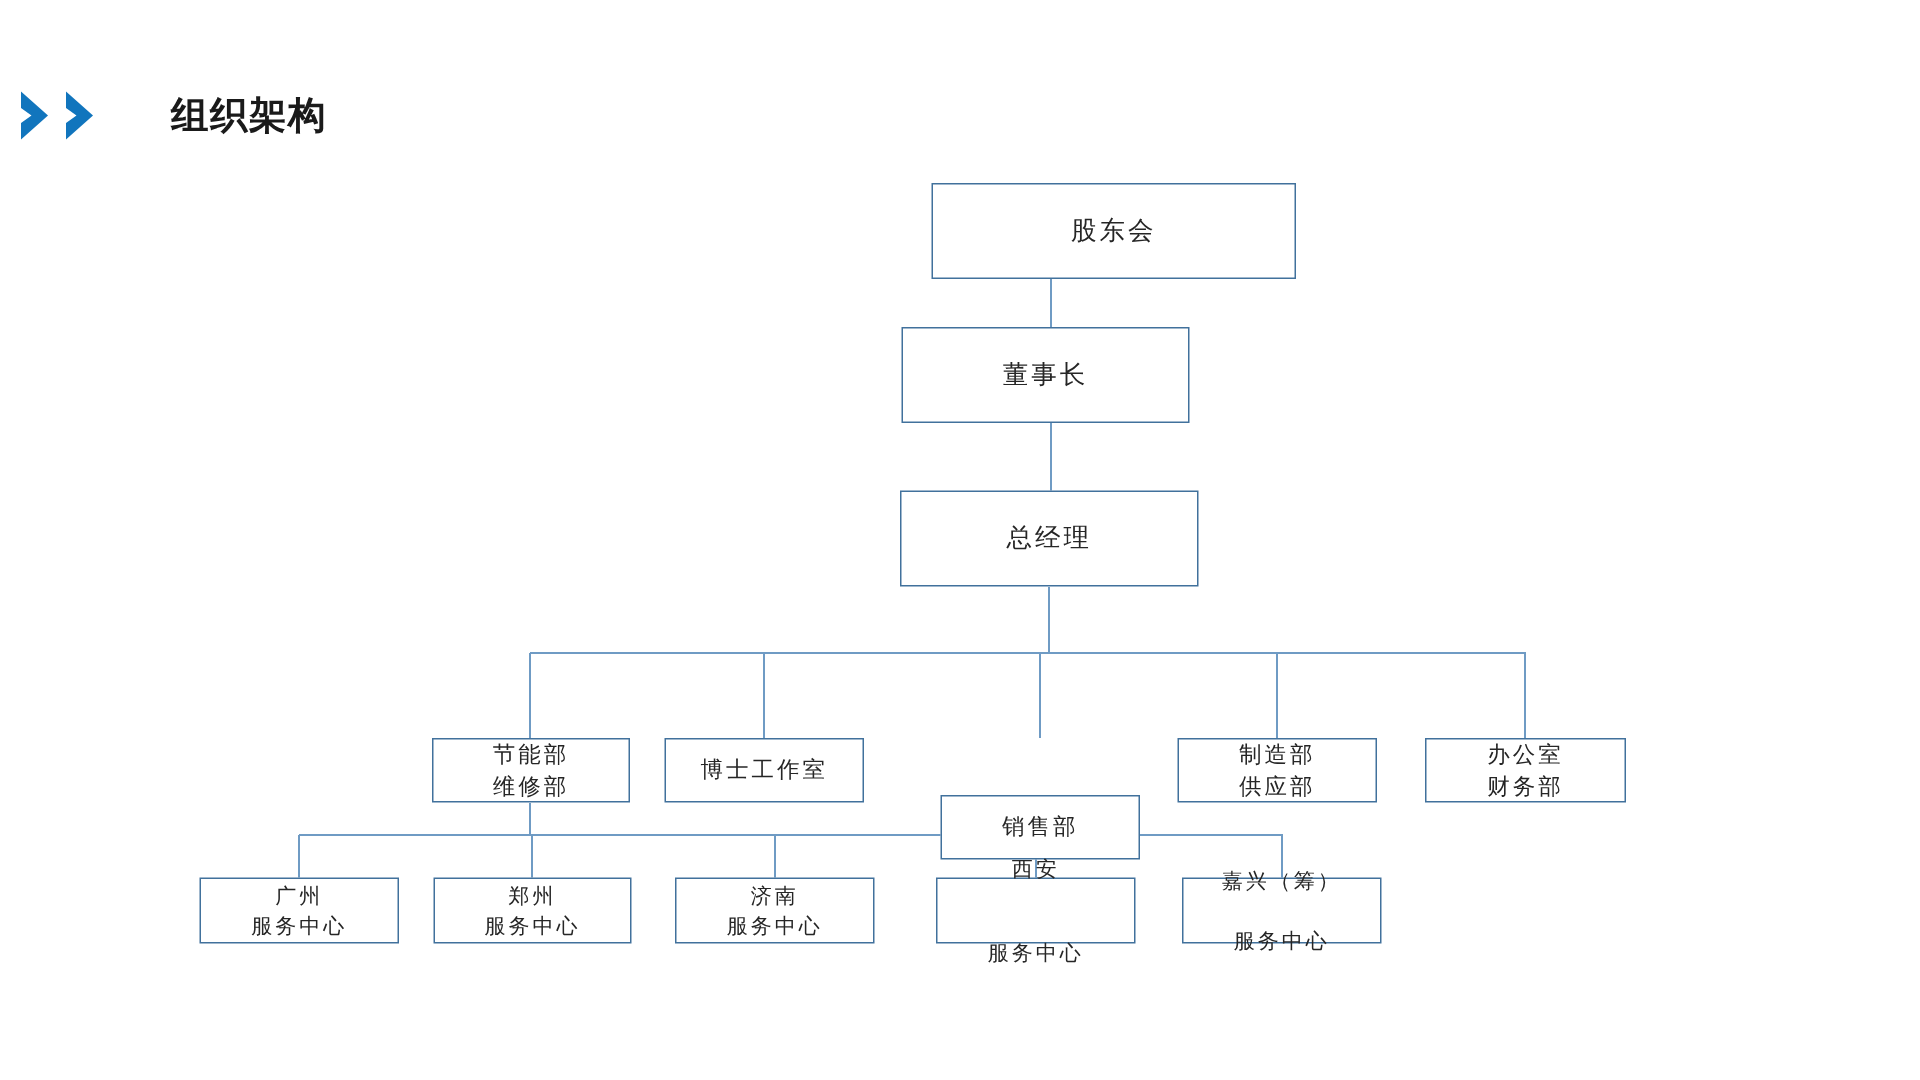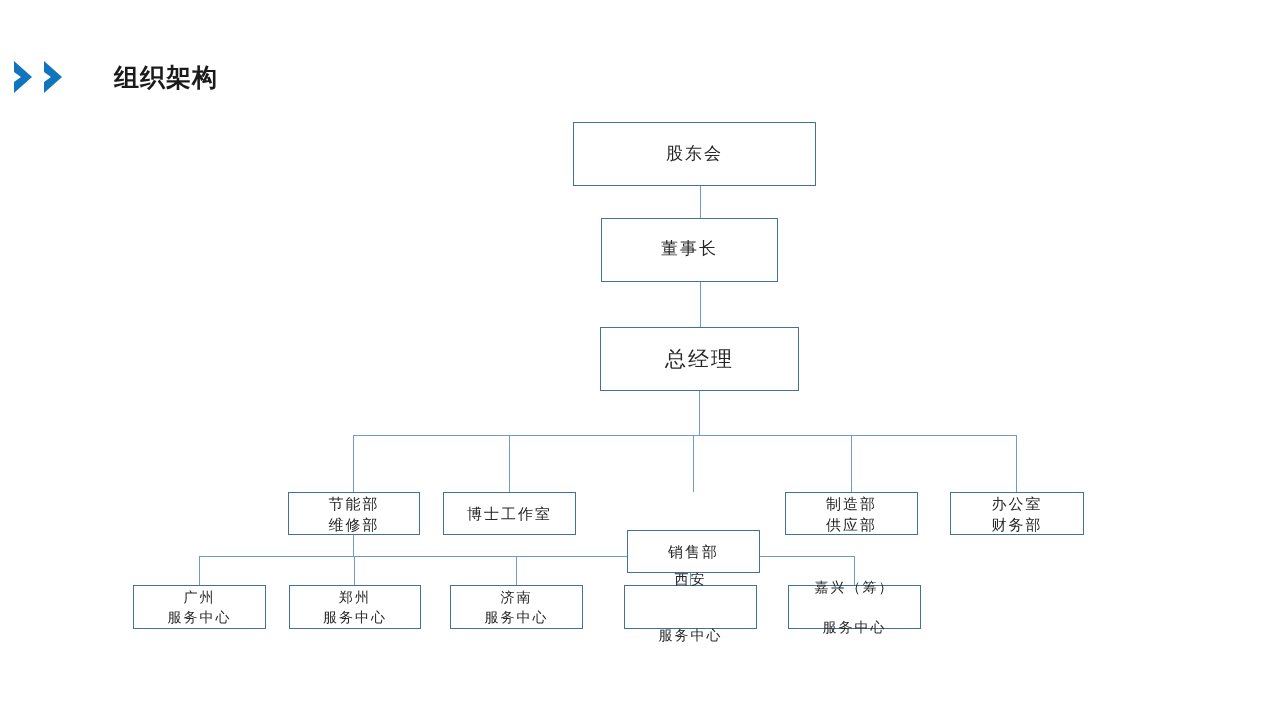--- a/index.html
+++ b/index.html
@@ -81,30 +81,30 @@
     justify-content: center;
     color: #262626;
     text-align: center;
     letter-spacing: 2px;
   }
   .node .line {
     display: block;
     white-space: nowrap;
   }
 
-  .node-lvl1 { font-size: 17px; line-height: 22px; }
+  .node-lvl1 { font-size: 17px; line-height: 22px; margin-left: 48px; }
   .node-lvl2 { font-size: 17px; line-height: 22px; }
-  .node-lvl3 { font-size: 21px; line-height: 22px; }
+  .node-lvl3 { font-size: 17px; line-height: 22px; }
   .node-dept { font-size: 15px; line-height: 21px; }
   .node-center { font-size: 14px; line-height: 20px; }
 
   
   #node-shareholders { left: 573px; top: 122px; width: 243px; height: 64px; }
   
-  #node-chairman     { left: 601px; top: 218px; width: 177px; height: 64px; font-family: Liberation Mono, monospace; }
+  #node-chairman     { left: 601px; top: 218px; width: 192px; height: 64px; }
   
   #node-gm           { left: 600px; top: 327px; width: 199px; height: 64px; }
 
   
   #node-dept-0 { left: 288px; top: 492px; width: 132px; height: 43px; }
   #node-dept-1 { left: 443px; top: 492px; width: 133px; height: 43px; }
   #node-dept-2 { left: 627px; top: 492px; width: 133px; height: 43px; margin-top: 38px; }
   #node-dept-3 { left: 785px; top: 492px; width: 133px; height: 43px; }
   #node-dept-4 { left: 950px; top: 492px; width: 134px; height: 43px; }
 

